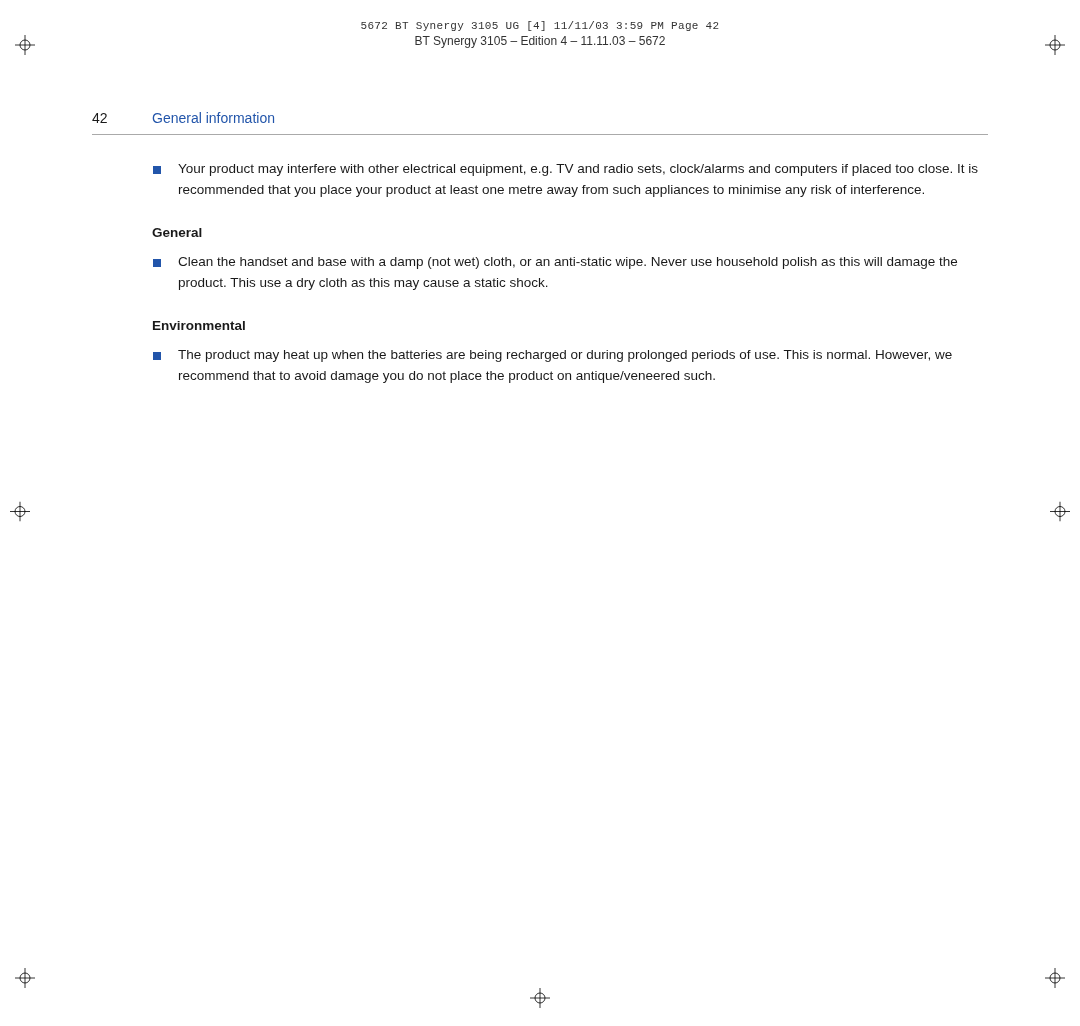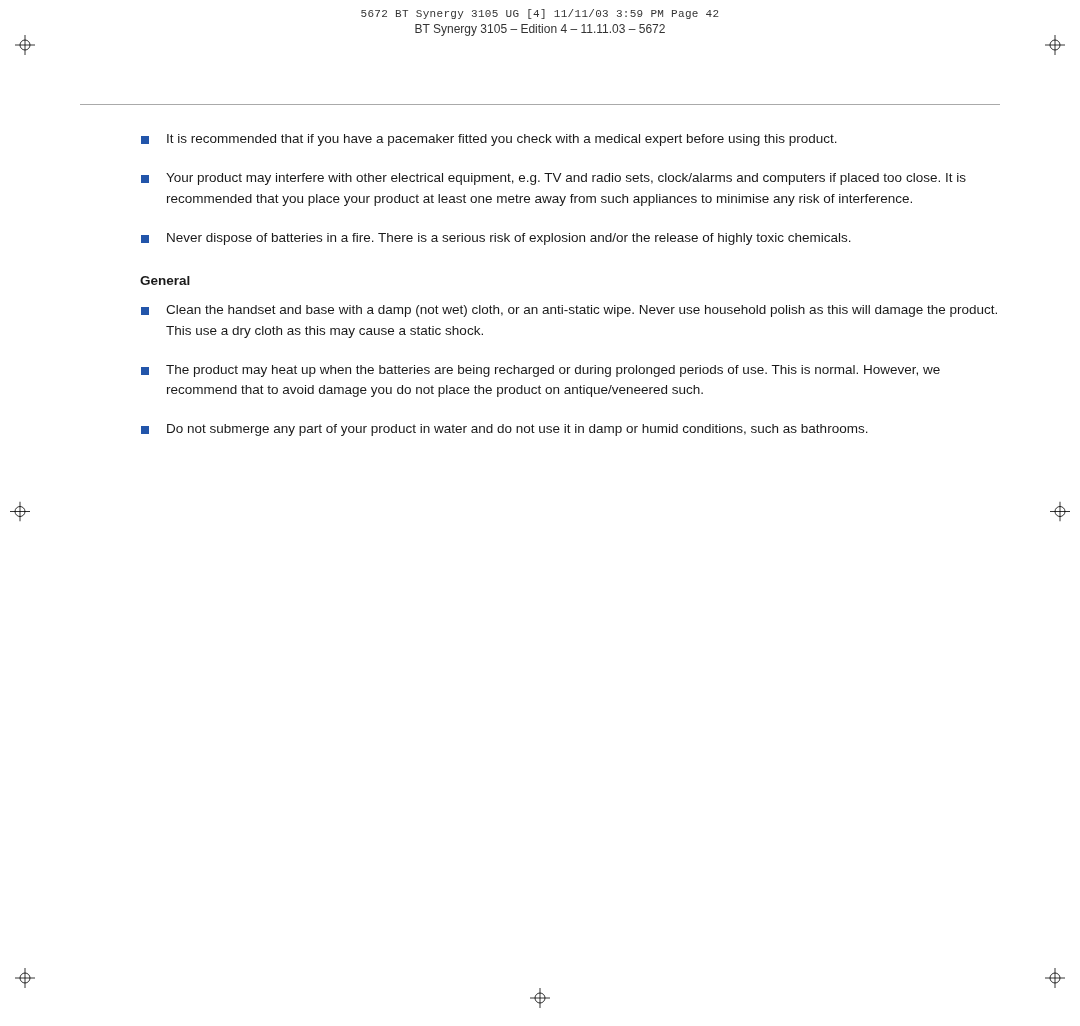--- a/index.html
+++ b/index.html
@@ -16,21 +16,21 @@
       width: 1080px;
       min-height: 1026px;
       position: relative;
     }
 
     .page-container {
       width: 1080px;
       min-height: 1026px;
       background: #ffffff;
       position: relative;
-      padding: 0;
+      padding: 12px;
     }
 
     
     .header-bar {
       display: flex;
       flex-direction: column;
       align-items: center;
       padding-top: 8px;
       border-bottom: none;
       position: relative;
@@ -236,78 +236,59 @@
     </svg>
   </div>
 
   <div class="header-bar">
     <div class="header-top-line">5672  BT  Synergy  3105  UG  [4]   11/11/03   3:59  PM   Page  42</div>
     <div class="header-sub-line">BT Synergy 3105 – Edition 4 – 11.11.03 – 5672</div>
   </div>
 
   <div class="main-content">
 
+    <div class="page-header">
+      <span class="page-number">42</span>
+      <span class="section-title">General information</span>
+    </div>
 
     <hr class="divider-line">
 
     <ul class="bullet-list">
       <li>
         <span class="bullet-icon">
           <svg viewBox="0 0 10 10" xmlns="http://www.w3.org/2000/svg">
             <rect x="1" y="1" width="8" height="8" fill="#2255aa"></rect>
           </svg>
         </span>
-        <span class="bullet-text">It is recommended that if you have a pacemaker fitted you check with a medical expert before using this product.</span>
-      </li>
-      <li>
-        <span class="bullet-icon">
-          <svg viewBox="0 0 10 10" xmlns="http://www.w3.org/2000/svg">
-            <rect x="1" y="1" width="8" height="8" fill="#2255aa"></rect>
-          </svg>
-        </span>
         <span class="bullet-text">Your product may interfere with other electrical equipment, e.g. TV and radio sets, clock/alarms and computers if placed too close. It is recommended that you place your product at least one metre away from such appliances to minimise any risk of interference.</span>
-      </li>
-      <li>
-        <span class="bullet-icon">
-          <svg viewBox="0 0 10 10" xmlns="http://www.w3.org/2000/svg">
-            <rect x="1" y="1" width="8" height="8" fill="#2255aa"></rect>
-          </svg>
-        </span>
-        <span class="bullet-text">Never dispose of batteries in a fire. There is a serious risk of explosion and/or the release of highly toxic chemicals.</span>
       </li>
     </ul>
 
     <div class="subsection-heading">General</div>
 
     <ul class="bullet-list">
       <li>
         <span class="bullet-icon">
           <svg viewBox="0 0 10 10" xmlns="http://www.w3.org/2000/svg">
             <rect x="1" y="1" width="8" height="8" fill="#2255aa"></rect>
           </svg>
         </span>
         <span class="bullet-text">Clean the handset and base with a damp (not wet) cloth, or an anti-static wipe. Never use household polish as this will damage the product. This use a dry cloth as this may cause a static shock.</span>
       </li>
     </ul>
 
+    <div class="subsection-heading">Environmental</div>
 
     <ul class="bullet-list">
       <li>
         <span class="bullet-icon">
           <svg viewBox="0 0 10 10" xmlns="http://www.w3.org/2000/svg">
             <rect x="1" y="1" width="8" height="8" fill="#2255aa"></rect>
           </svg>
         </span>
         <span class="bullet-text">The product may heat up when the batteries are being recharged or during prolonged periods of use. This is normal. However, we recommend that to avoid damage you do not place the product on antique/veneered such.</span>
       </li>
-      <li>
-        <span class="bullet-icon">
-          <svg viewBox="0 0 10 10" xmlns="http://www.w3.org/2000/svg">
-            <rect x="1" y="1" width="8" height="8" fill="#2255aa"></rect>
-          </svg>
-        </span>
-        <span class="bullet-text">Do not submerge any part of your product in water and do not use it in damp or humid conditions, such as bathrooms.</span>
-      </li>
     </ul>
 
   </div>
 
 </div>
 
 </body></html>

